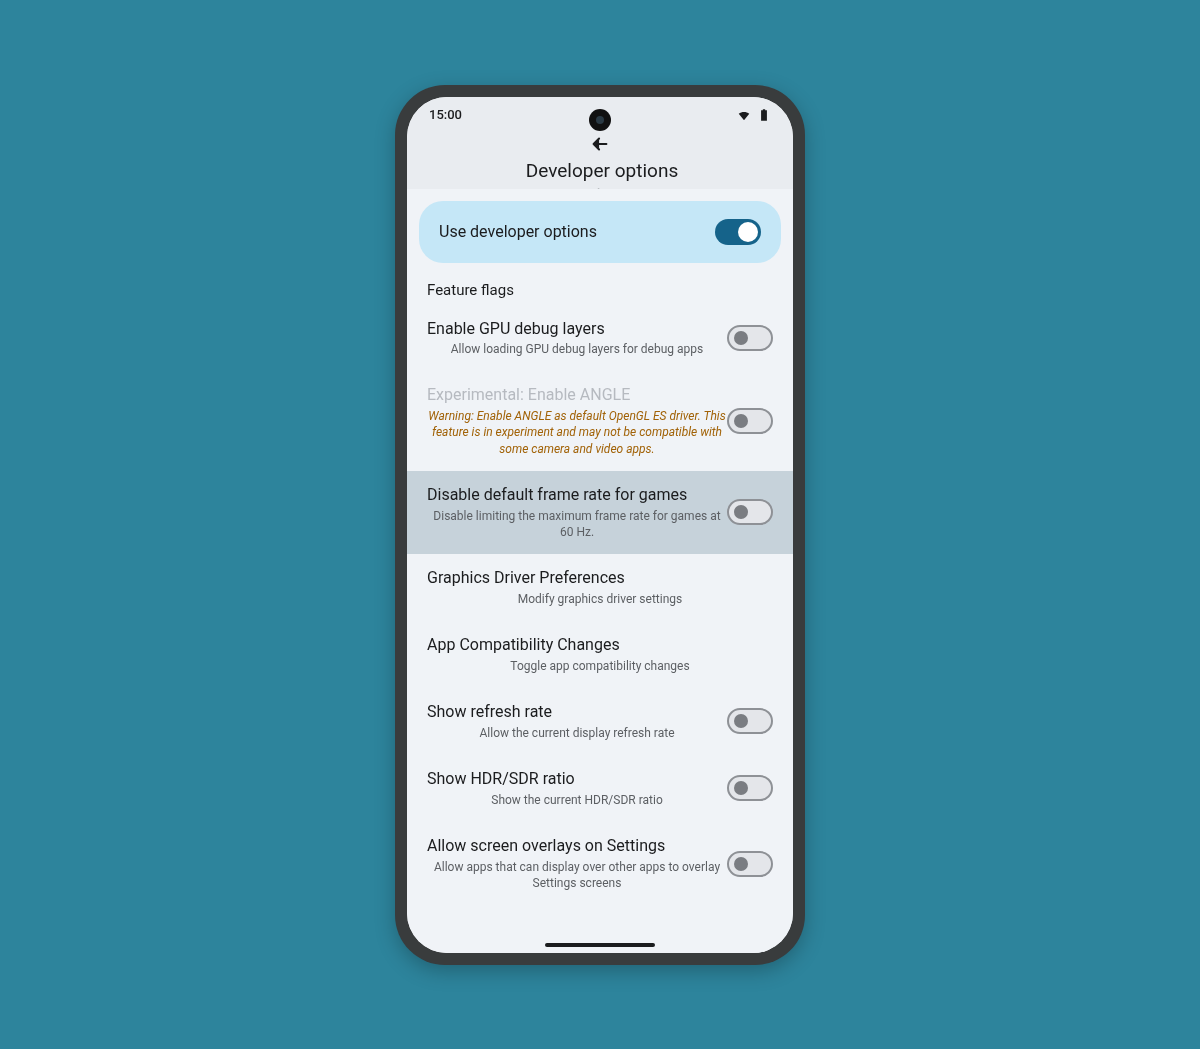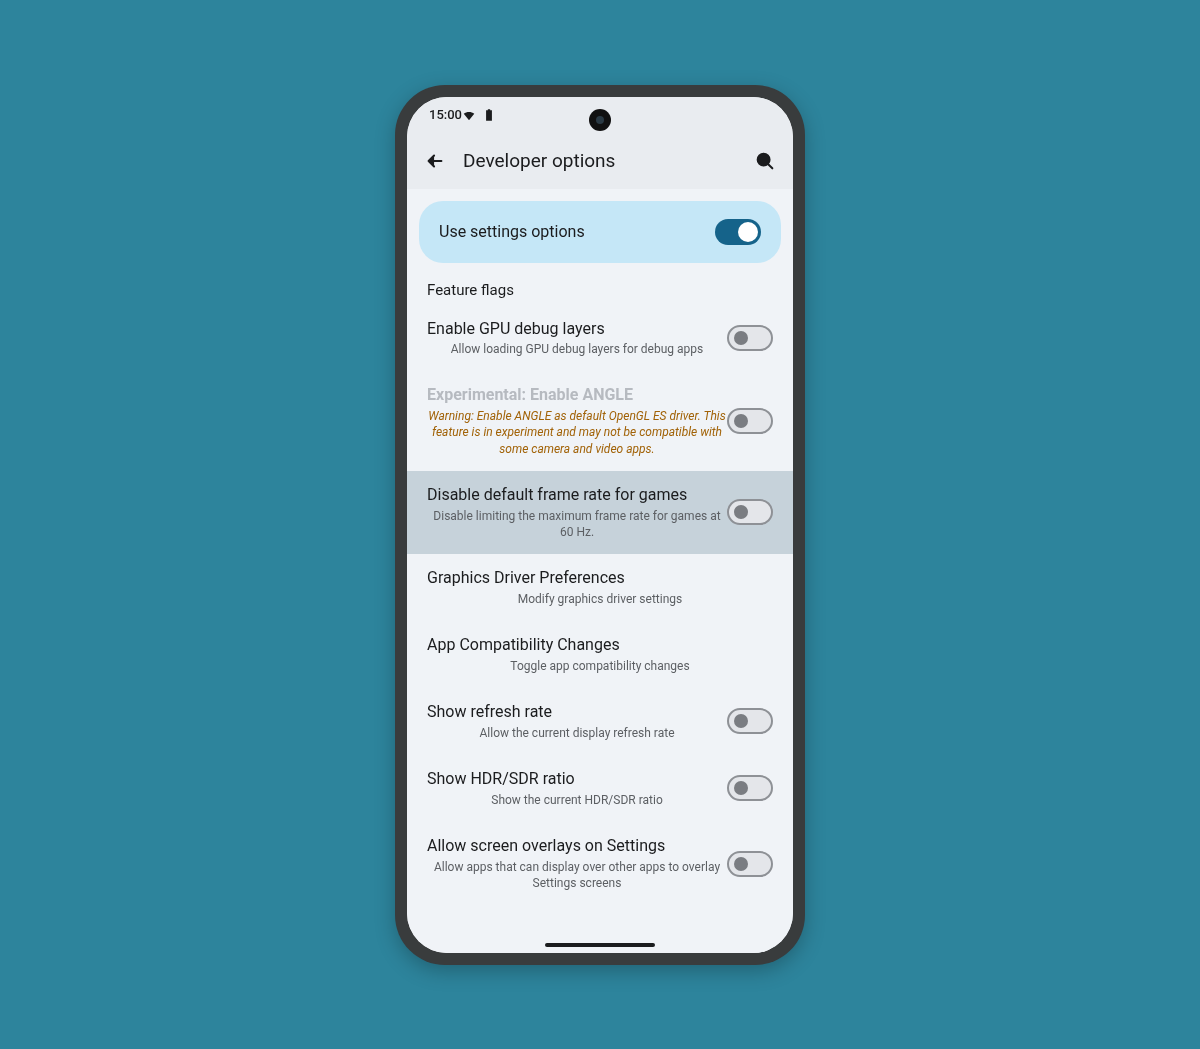--- a/index.html
+++ b/index.html
@@ -26,42 +26,42 @@
     height: 100%;
     background: #f0f3f7;
     border-radius: 40px;
     overflow: hidden;
     position: relative;
     display: flex;
     flex-direction: column;
   }
   .camera { position:absolute; top:12px; left:50%; transform:translateX(-50%); width:22px; height:22px; background:#111; border-radius:50%; z-index:10; display:flex; align-items:center; justify-content:center;}
   .camera::after{content:"";width:8px;height:8px;border-radius:50%;background:#2b3a44;}
-  .status-bar { height:36px; display:flex; align-items:center; padding:0 22px; font-size:13px; color:#1b1c1e; font-weight:500; background:#e9ecf0;}
+  .status-bar { height:36px; display:flex; align-items:center; justify-content:space-between; padding:0 22px; font-size:13px; color:#1b1c1e; font-weight:500; background:#e9ecf0;}
   .status-right { display:flex; gap:6px; align-items:center;}
   .status-right svg { width:14px; height:14px; fill:#1b1c1e;}
-  .app-bar { height:56px; display:flex; align-items:center; padding:0 8px; background:#e9ecf0; gap:4px;}
+  .app-bar { height:56px; display:flex; align-items:center; padding:0 8px; background:#e9ecf0; gap:4px;flex-direction:column;}
   .icon-btn { width:40px; height:40px; display:flex; align-items:center; justify-content:center; border-radius:50%; background:none; border:none; cursor:pointer;}
   .icon-btn svg { width:22px; height:22px; fill:#1b1c1e; stroke:#1b1c1e;}
   .app-title { flex:1; font-size:19px; color:#1b1c1e; font-weight:400; padding-left:4px;}
   .content { flex:1; overflow:hidden; background:#f0f3f7;}
   .master-card { margin:12px 12px 0; background:#c5e7f7; border-radius:24px; padding:18px 20px; display:flex; align-items:center; justify-content:space-between;}
   .master-card .label { font-size:16px; color:#1b1c1e; }
   .toggle { width:46px; height:26px; border-radius:14px; position:relative; flex-shrink:0;}
   .toggle.on { background:#15638a;}
   .toggle.on .knob { background:#fff; right:3px;}
   .toggle.off { background:#e4e6ea; border:2px solid #8e9196;}
   .toggle.off .knob { background:#7a7d82; left:5px; width:14px; height:14px; top:4px;}
   .toggle .knob { position:absolute; width:20px; height:20px; border-radius:50%; top:3px;}
   .section-header { font-size:15px; color:#1b1c1e; padding:18px 20px 6px; }
   .row { padding:14px 20px; display:flex; align-items:center; gap:0;}
   .row .text { flex:1; min-width:0;}
   .row .title { font-size:16px; color:#1b1c1e; line-height:1.3;}
   .row .sub { font-size:12px; color:#5c5f63; line-height:1.35; margin-top:2px;text-align:center;}
-  .row.disabled .title { color:#b6bac0;font-weight:bold;}
+  .row.disabled .title { color:#b6bac0;}
   .row.disabled .sub { color:#a16207;font-style:italic;}
   .row.highlight { background:#c6d2da;}
   .home-indicator { position:absolute; bottom:6px; left:50%; transform:translateX(-50%); width:110px; height:4px; background:#1b1c1e; border-radius:3px;}
 </style>
 </head>
 <body>
 
 <div class="phone-frame">
   <div class="phone-screen">
     <div class="camera"></div>
@@ -88,21 +88,21 @@
       <button class="icon-btn">
         <svg viewBox="0 0 24 24" fill="none" stroke-width="2.2" stroke-linecap="round">
             <circle cx="10.5" cy="10.5" r="6.5"></circle>
             <path d="M20 20l-4.5-4.5"></path>
           </svg>
       </button>
     </div>
 
     <div class="content">
       <div class="master-card">
-        <span class="label">Use settings options</span>
+        <span class="label">Use developer options</span>
         <div class="toggle on">
             <div class="knob"></div>
           </div>
       </div>
 
       <div class="section-header">Feature flags</div>
 
       <div id="rows">
           <div class="row">
             <div class="text">

